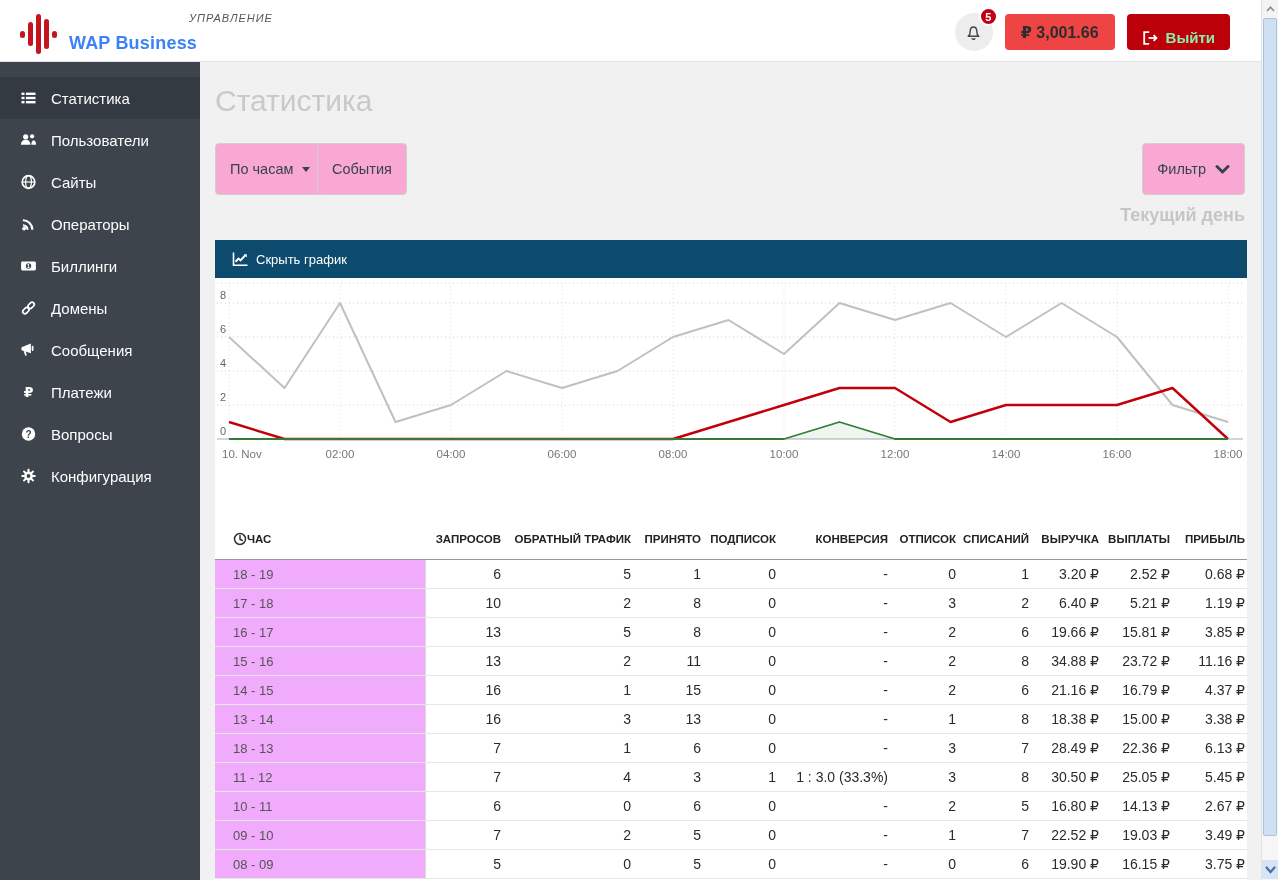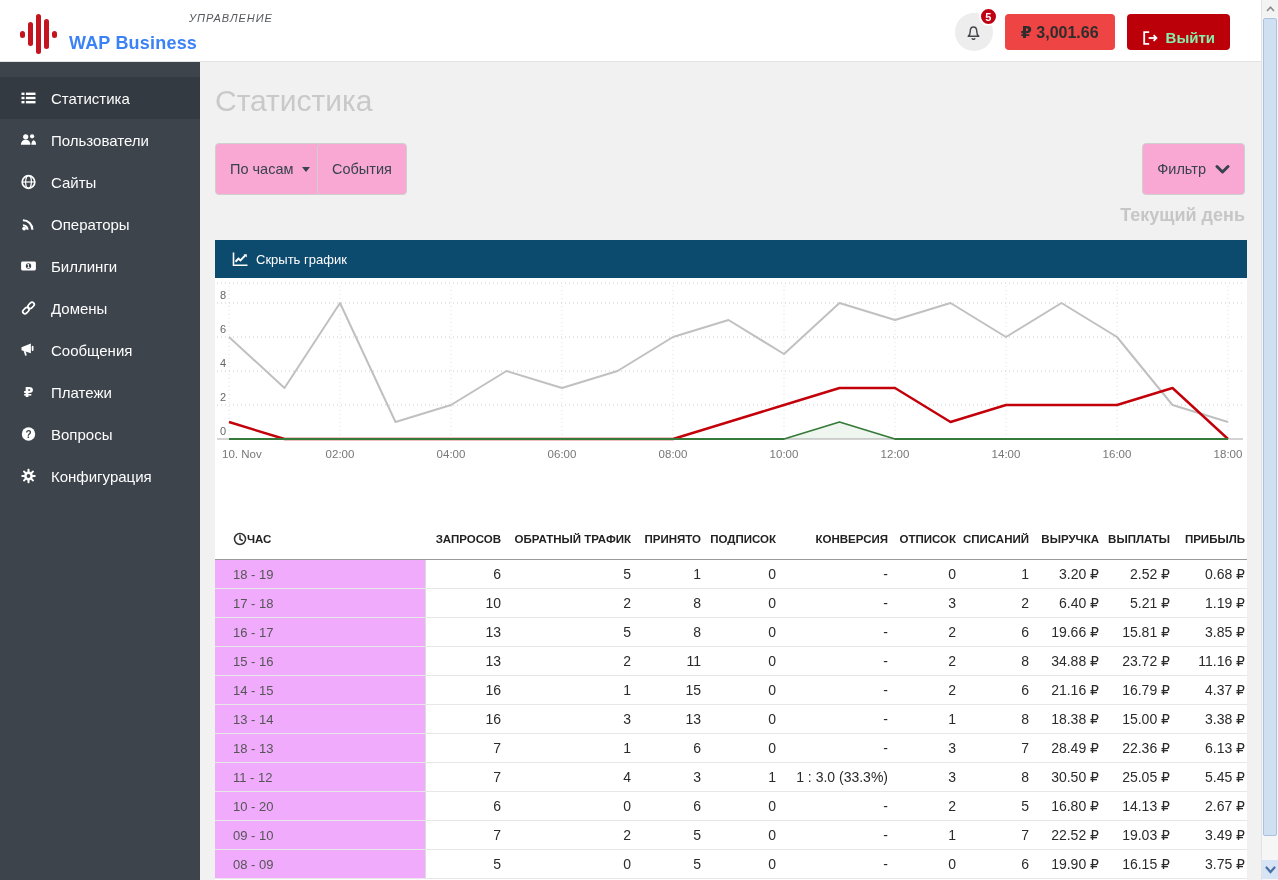--- a/index.html
+++ b/index.html
@@ -453,21 +453,21 @@
             <td class="c3">3</td>
             <td class="c4">1</td>
             <td class="c5">1 : 3.0 (33.3%)</td>
             <td class="c6">3</td>
             <td class="c7">8</td>
             <td class="c8">30.50 ₽</td>
             <td class="c9">25.05 ₽</td>
             <td class="c10">5.45 ₽</td>
           </tr>
           <tr>
-            <td class="c0">10 - 20</td>
+            <td class="c0">10 - 11</td>
             <td class="c1">6</td>
             <td class="c2">0</td>
             <td class="c3">6</td>
             <td class="c4">0</td>
             <td class="c5">-</td>
             <td class="c6">2</td>
             <td class="c7">5</td>
             <td class="c8">16.80 ₽</td>
             <td class="c9">14.13 ₽</td>
             <td class="c10">2.67 ₽</td>

